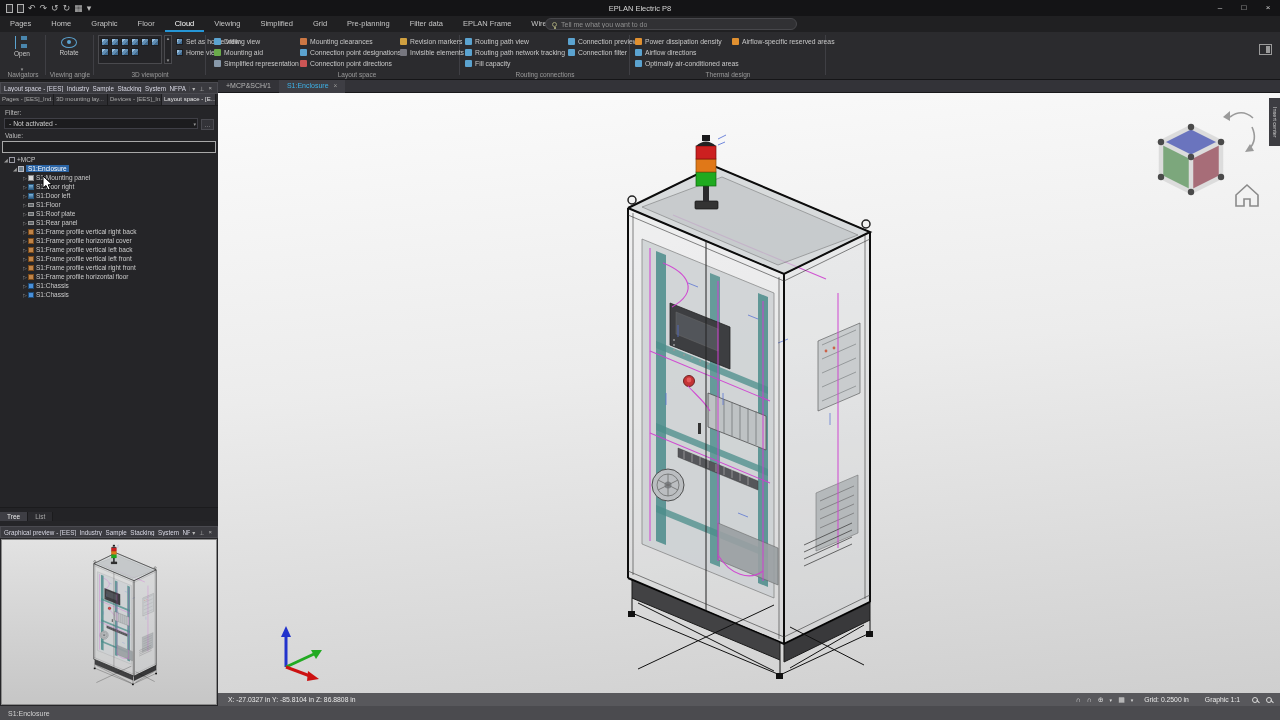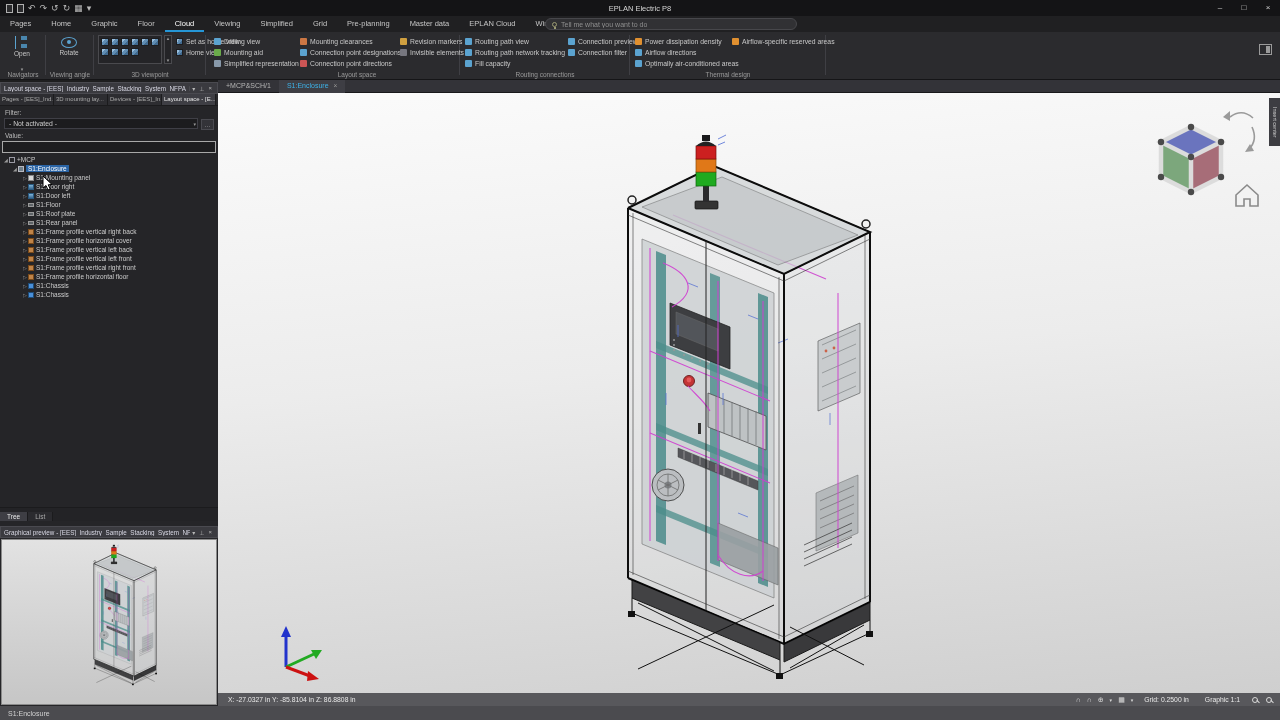--- a/index.html
+++ b/index.html
@@ -145,22 +145,22 @@
   <div class="menubar">
     <span class="menu-item">Pages</span>
     <span class="menu-item">Home</span>
     <span class="menu-item">Graphic</span>
     <span class="menu-item">Floor</span>
     <span class="menu-item active">Cloud</span>
     <span class="menu-item">Viewing</span>
     <span class="menu-item">Simplified</span>
     <span class="menu-item">Grid</span>
     <span class="menu-item">Pre-planning</span>
-    <span class="menu-item">Master data</span>
-    <span class="menu-item">EPLAN Cloud</span>
+    <span class="menu-item">Filter data</span>
+    <span class="menu-item">EPLAN Frame</span>
     <span class="menu-item">Wire properties</span>
     <span class="menu-item">SPM Tools</span>
     <span class="menu-item">E3DInterface</span>
     <div class="searchbox">
       <span class="bulb"></span>
       <span class="search-ph">Tell me what you want to do</span>
     </div>
   </div>
 
   <div class="ribbon">

